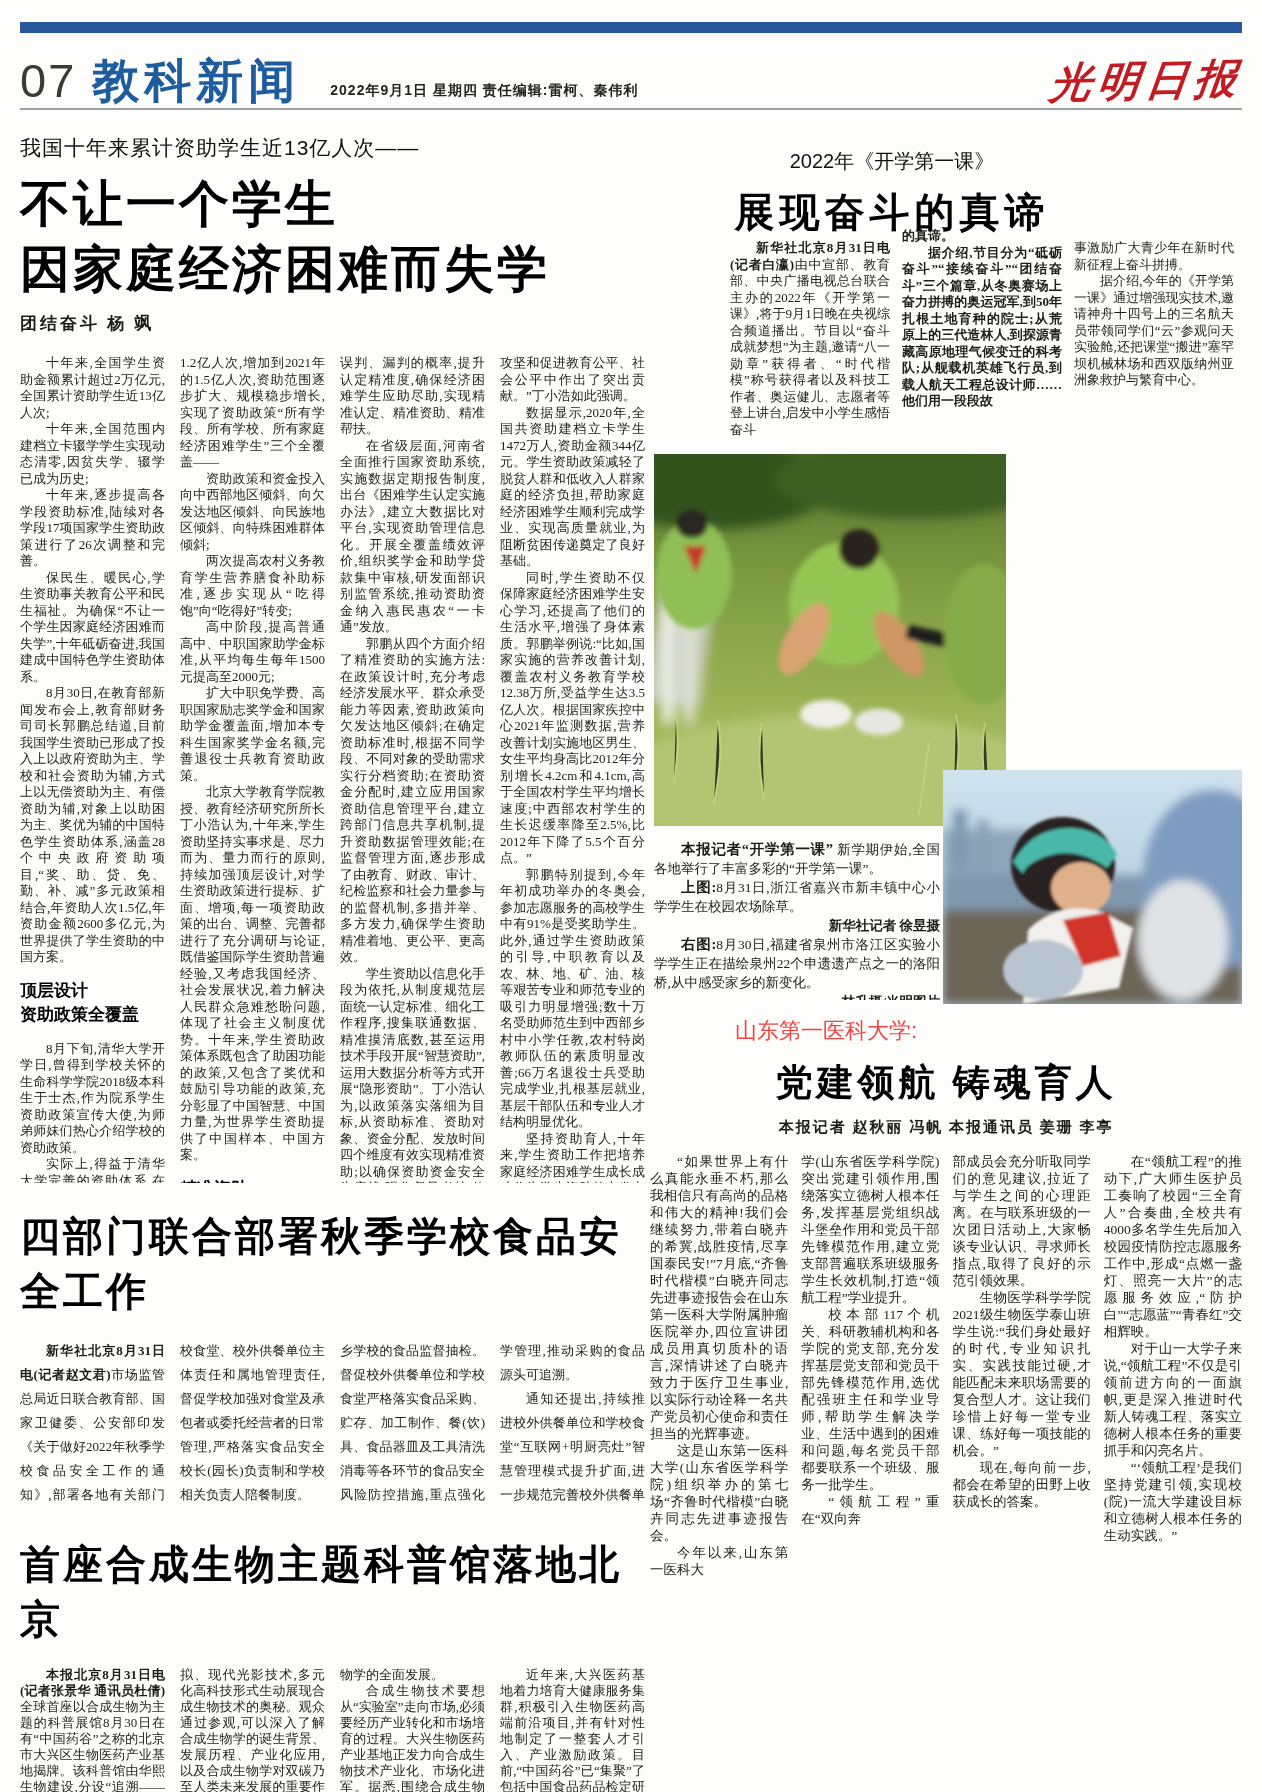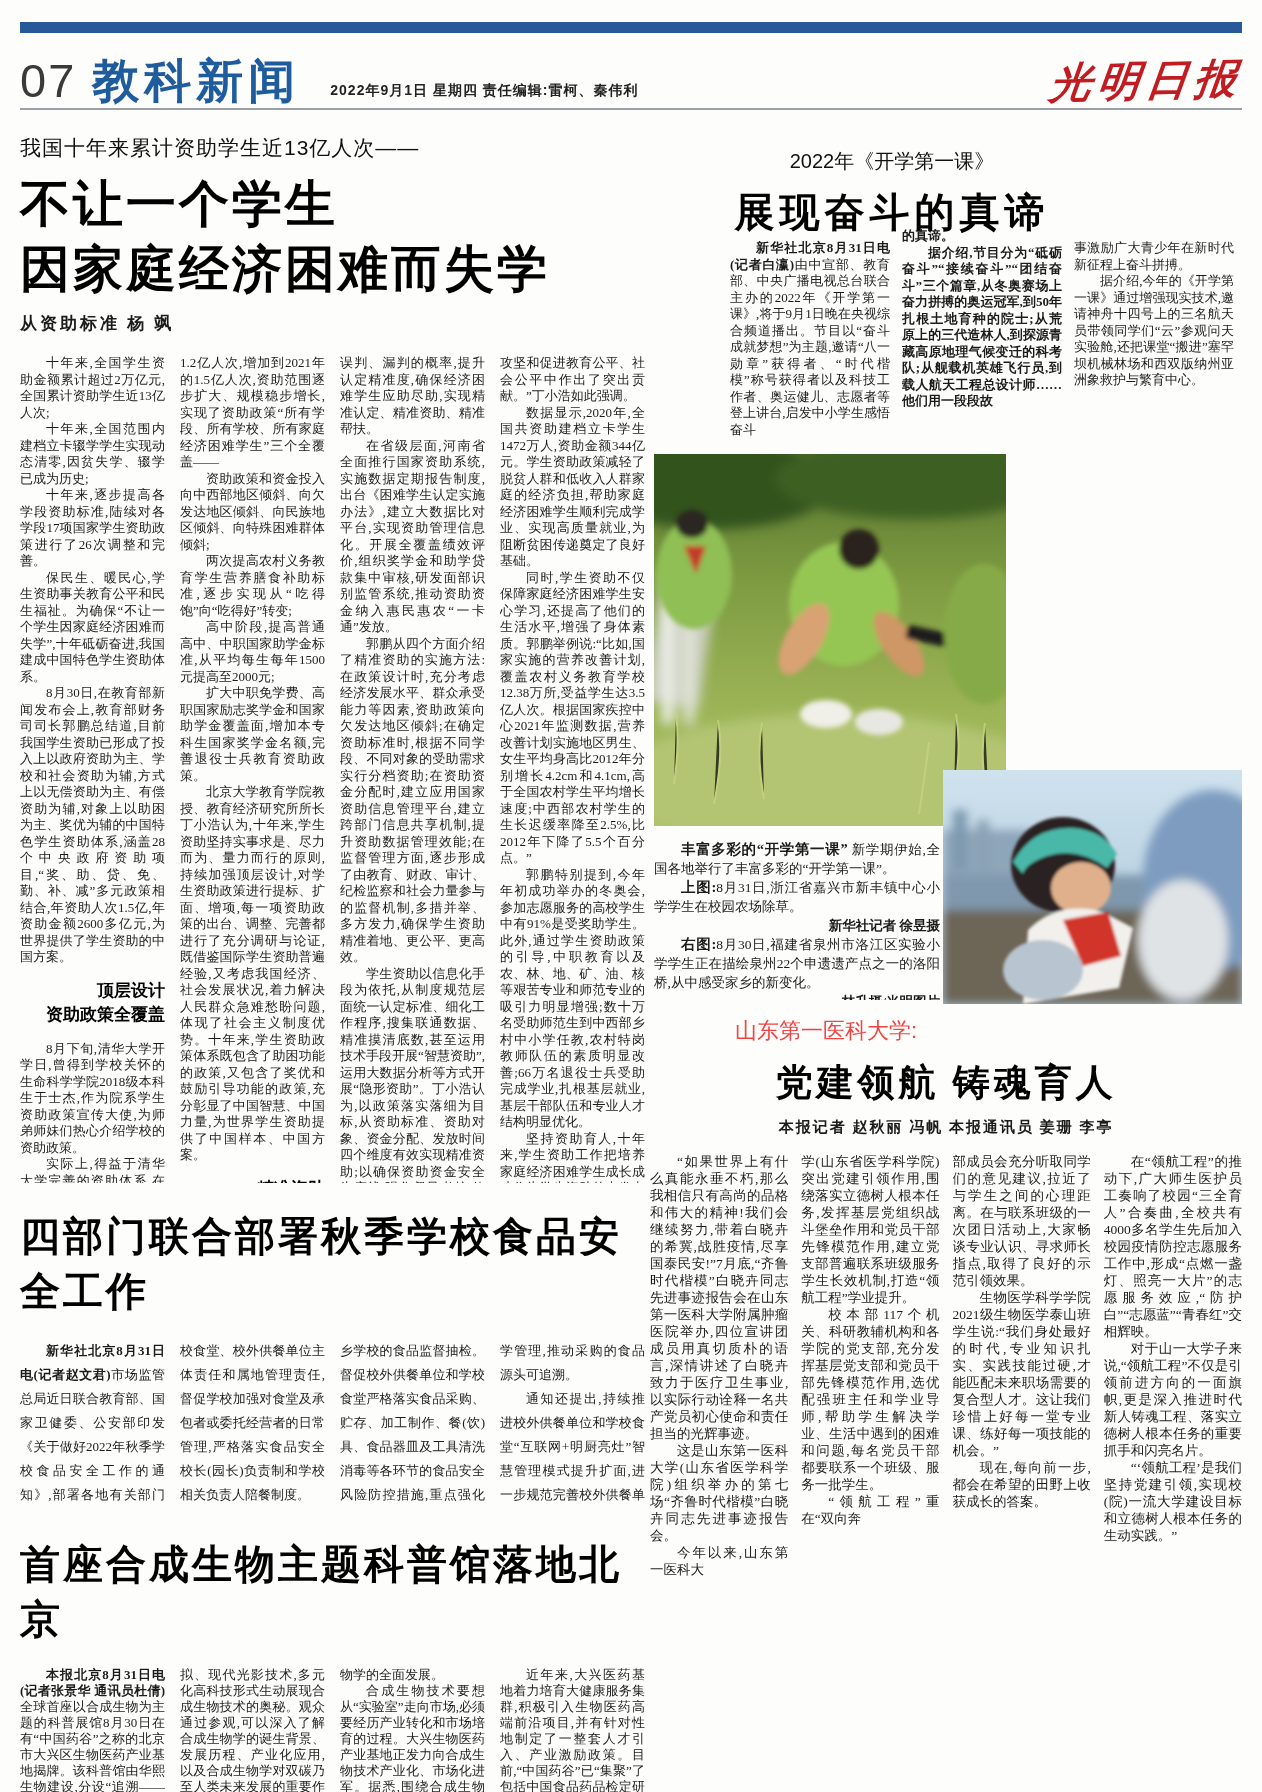--- a/index.html
+++ b/index.html
@@ -17,21 +17,21 @@
   .header-rule{position:absolute;left:20px;top:108px;width:1222px;border-top:2px solid #9aa0a6;}
 
   .region-left{position:absolute;left:20px;top:118px;width:625px;}
   .region-right{position:absolute;left:650px;top:118px;width:592px;}
 
   
   .cols{display:flex;overflow:hidden;}
   .col{flex:1;overflow:hidden;}
   .para{margin:0;text-indent:2em;text-align:justify;}
   .cont{text-indent:0;}
-  .subhead{font-family:"Liberation Sans","DejaVu Sans",sans-serif;font-weight:bold;text-align:right;
+  .subhead{font-family:"Liberation Sans","DejaVu Sans",sans-serif;font-weight:bold;text-align:left;
        font-size:17px;line-height:1.45;margin:13px 0;white-space:pre-line;color:#000;}
   b{font-weight:bold;}
 
   
   .kicker-a{font-family:"Liberation Sans","DejaVu Sans",sans-serif;font-size:21px;color:#111;padding:16px 0 6px;letter-spacing:1px;}
   .title-a{font-size:50px;font-weight:bold;line-height:1.3;margin:4px 0 10px;white-space:pre-line;letter-spacing:3px;color:#000;}
   .byline-a{font-size:17px;font-weight:bold;letter-spacing:3px;margin:10px 0 20px;}
   .cols-a{gap:15px;height:828px;font-size:13px;line-height:16.5px;}
 
   
@@ -74,21 +74,21 @@
   <span class="masthead">光明日报</span>
 </div>
 <div class="header-rule"></div>
 
 <div class="region-left">
 
   <div>
     <div class="kicker-a">我国十年来累计资助学生近13亿人次——</div>
     <h1 class="title-a">不让一个学生
 因家庭经济困难而失学</h1>
-    <div class="byline-a">从资助标准 杨 飒</div>
+    <div class="byline-a">团结奋斗 杨 飒</div>
     <div class="cols cols-a">
       <div class="col">
           <p class="para">十年来,全国学生资助金额累计超过2万亿元,全国累计资助学生近13亿人次;</p>
           <p class="para">十年来,全国范围内建档立卡辍学学生实现动态清零,因贫失学、辍学已成为历史;</p>
           <p class="para">十年来,逐步提高各学段资助标准,陆续对各学段17项国家学生资助政策进行了26次调整和完善。</p>
           <p class="para">保民生、暖民心,学生资助事关教育公平和民生福祉。为确保“不让一个学生因家庭经济困难而失学”,十年砥砺奋进,我国建成中国特色学生资助体系。</p>
           <p class="para">8月30日,在教育部新闻发布会上,教育部财务司司长郭鹏总结道,目前我国学生资助已形成了投入上以政府资助为主、学校和社会资助为辅,方式上以无偿资助为主、有偿资助为辅,对象上以助困为主、奖优为辅的中国特色学生资助体系,涵盖28个中央政府资助项目,“奖、助、贷、免、勤、补、减”多元政策相结合,年资助人次1.5亿,年资助金额2600多亿元,为世界提供了学生资助的中国方案。</p>
           <div class="subhead">顶层设计
 资助政策全覆盖</div>
           <p class="para">8月下旬,清华大学开学日,曾得到学校关怀的生命科学学院2018级本科生于士杰,作为院系学生资助政策宣传大使,为师弟师妹们热心介绍学校的资助政策。</p>
@@ -223,21 +223,21 @@
             <path d="M60 350 q10 -50 4 -84"></path>
             <path d="M110 345 q-8 -44 -2 -76"></path>
           <path d="M300 340 q8 -46 2 -80"></path>
             <path d="M335 355 q-10 -50 -4 -86"></path>
             <path d="M265 360 q6 -40 10 -72"></path>
         </g>
       </svg>
     </div>
 
     <div class="caption">
-        <p class="cap"><b>丰富多彩的“开学第一课”</b> 新学期伊始,全国各地举行了丰富多彩的“开学第一课”。</p>
+        <p class="cap"><b>本报记者“开学第一课”</b> 新学期伊始,全国各地举行了丰富多彩的“开学第一课”。</p>
         <p class="cap"><b>上图:</b>8月31日,浙江省嘉兴市新丰镇中心小学学生在校园农场除草。</p>
         <p class="credit-line">新华社记者 徐昱摄</p>
         <p class="cap"><b>右图:</b>8月30日,福建省泉州市洛江区实验小学学生正在描绘泉州22个申遗遗产点之一的洛阳桥,从中感受家乡的新变化。</p>
         <p class="credit-line">林升摄/光明图片</p>
       </div>
 
     <div class="photo-b">
       <svg width="299" height="234" viewBox="0 0 299 234" xmlns="http://www.w3.org/2000/svg">
         <defs>
           <filter id="blur3">

